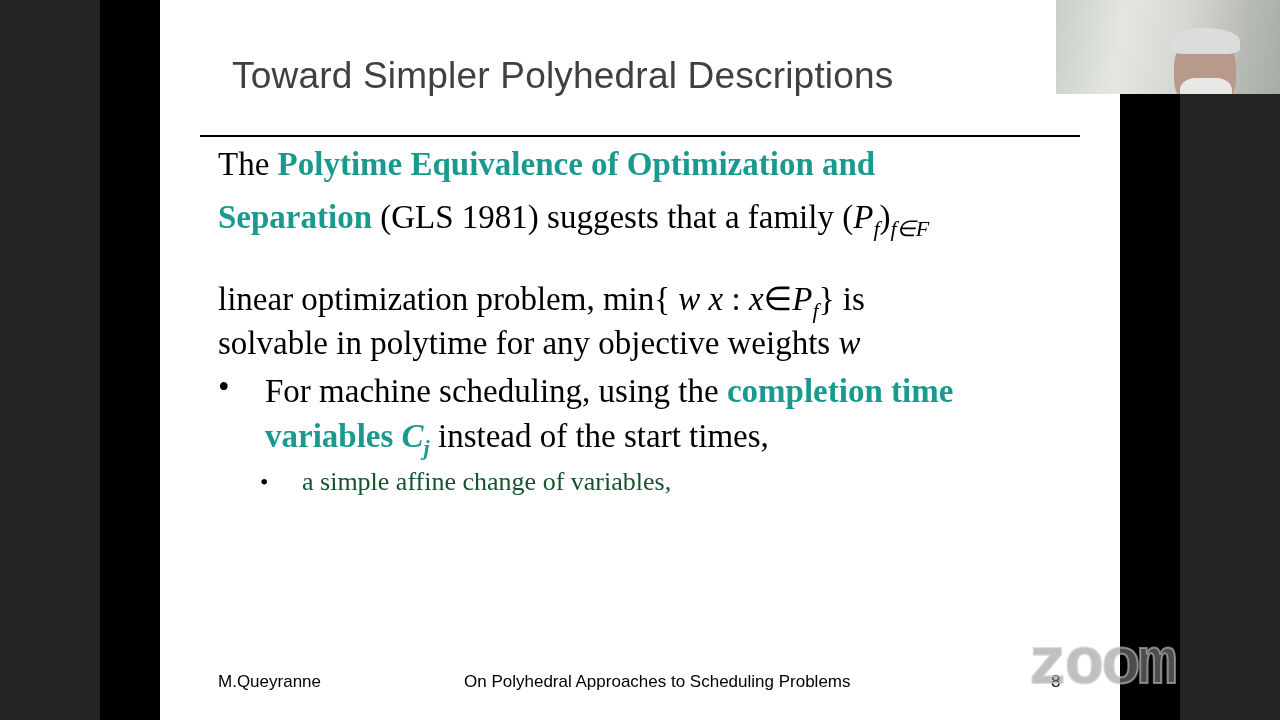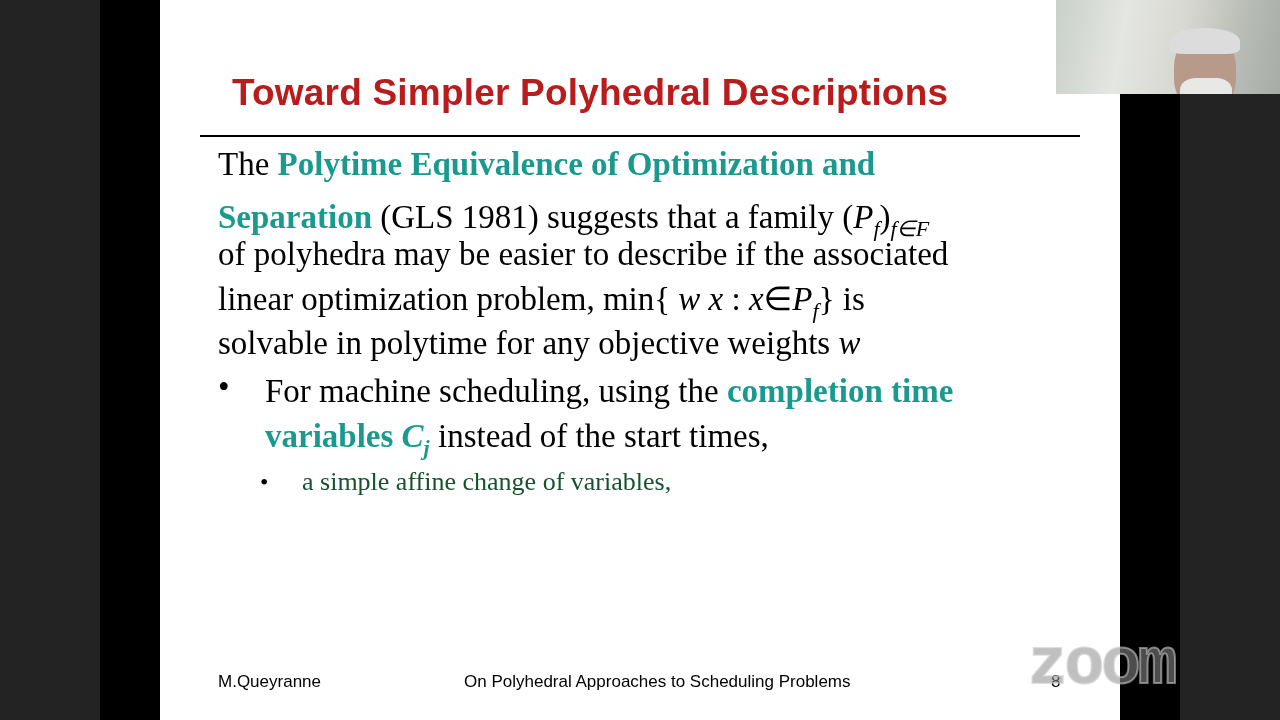--- a/index.html
+++ b/index.html
@@ -3,21 +3,21 @@
 <meta charset="utf-8">
 <style>
   html, body { margin:0; padding:0; }
   body { width:1280px; height:720px; position:relative; overflow:hidden; background:#232323; font-family:"Liberation Serif", serif; }
   .band { position:absolute; top:0; height:720px; }
   #left-gray { left:0; width:100px; background:#232323; }
   #left-black { left:100px; width:60px; background:#000; }
   #right-black { left:1120px; width:60px; background:#000; }
   #right-gray { left:1180px; width:100px; background:#232323; }
   #slide { position:absolute; left:160px; top:0; width:960px; height:720px; background:#fff; }
-  #slide-title { position:absolute; left:72px; top:72px; font-family:"Liberation Sans", sans-serif; font-weight:bold; font-size:37px; color:#b91c1c; white-space:nowrap; letter-spacing:0.2px; }
+  #slide-title { position:absolute; left:72px; top:55px; font-family:"Liberation Sans", sans-serif; font-weight:normal; font-size:37px; color:#404040; white-space:nowrap; letter-spacing:0.2px; }
   #title-rule { position:absolute; left:40px; top:135px; width:880px; height:2px; background:#000; }
   .body-text { position:absolute; left:58px; font-size:33px; line-height:45px; color:#000; white-space:nowrap; }
   .teal { color:#1a9a8e; font-weight:bold; }
   .ital { font-style:italic; }
   sub { font-size:22px; vertical-align:-8px; line-height:0; }
   sub.ital { font-style:italic; }
   .bullet1 { position:absolute; left:58px; font-size:33px; color:#000; }
   .b1text { position:absolute; left:105px; font-size:33px; line-height:45px; white-space:nowrap; color:#000; }
   .bullet2 { position:absolute; left:100px; font-size:24px; color:#000; }
   .b2text { position:absolute; left:142px; font-size:26px; line-height:30px; white-space:nowrap; color:#14532d; }
@@ -39,21 +39,20 @@
 <div class="band" id="right-gray"></div>
 
 <div id="slide">
   <div id="slide-title">Toward Simpler Polyhedral Descriptions</div>
   <div id="title-rule"></div>
 
   <div class="body-text" style="top:142px;"><span>The </span><span class="teal">Polytime Equivalence of Optimization and</span></div>
 
   <div class="body-text" style="top:195px;"><span class="teal">Separation</span><span> (GLS 1981) suggests that a family (</span><span class="ital">P</span><sub class="ital">f</sub><span>)</span><sub class="ital">f∈F</sub></div>
 
-  <div class="body-text" style="top:232px;">of polyhedra may be easier to describe if the associated</div>
 
   <div class="body-text" style="top:277px;"><span>linear optimization problem, min{ </span><span class="ital">w x</span><span> : </span><span class="ital">x</span><span>∈</span><span class="ital">P</span><sub class="ital">f</sub><span>} is</span></div>
 
   <div class="body-text" style="top:321px;text-align:right;"><span>solvable in polytime for any objective weights </span><span class="ital">w</span></div>
 
   <div class="bullet1" style="top:369px;">•</div>
   <div class="b1text" style="top:369px;"><span>For machine scheduling, using the </span><span class="teal">completion time</span></div>
   <div class="b1text" style="top:414px;"><span class="teal">variables </span><span class="teal ital">C</span><sub class="teal ital">j</sub><span> instead of the start times,</span></div>
 
   <div class="bullet2" style="top:469px;">•</div>

